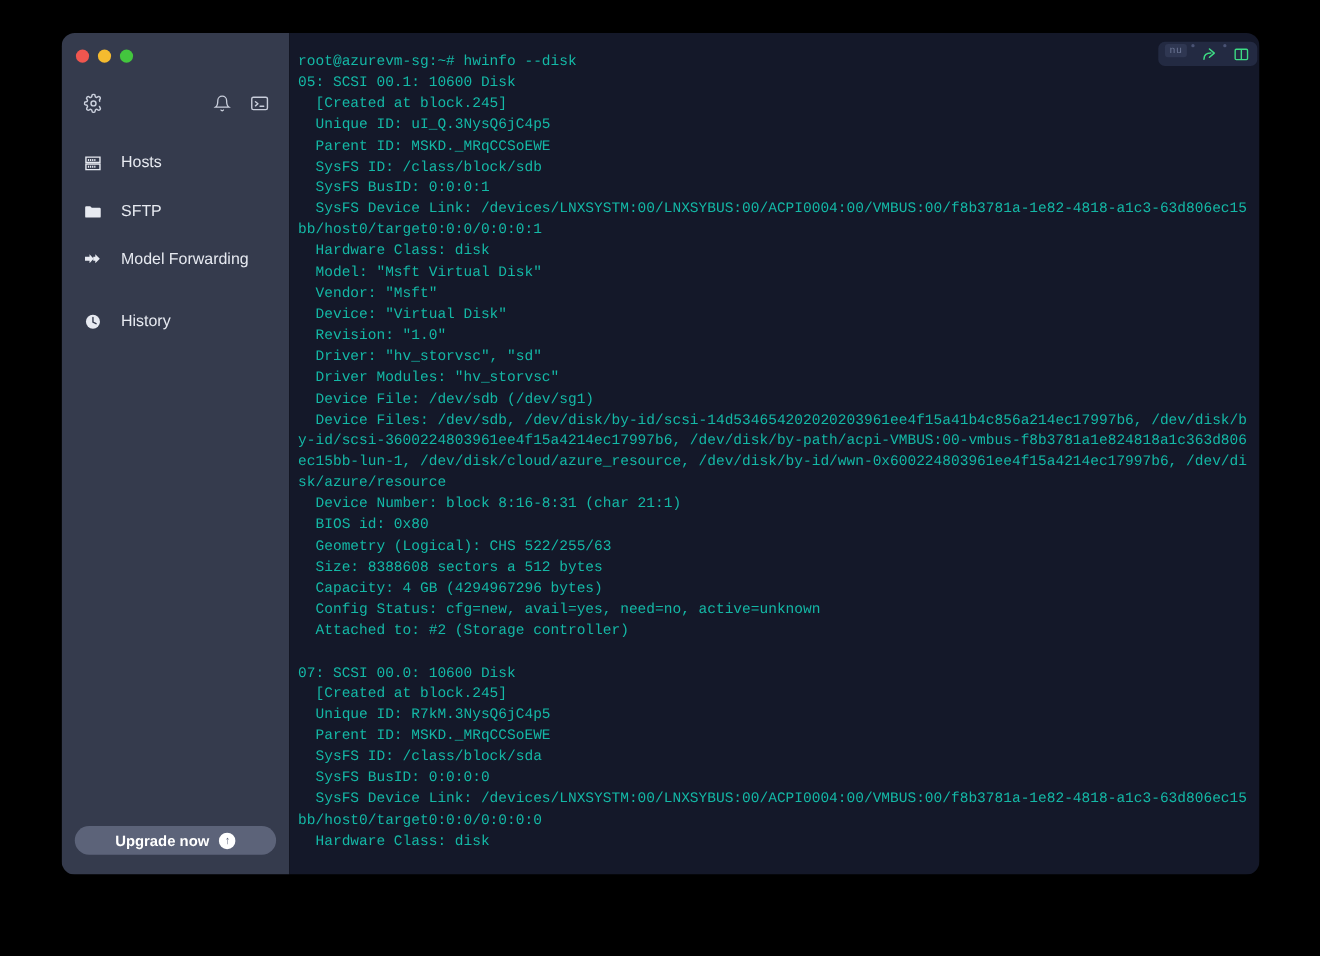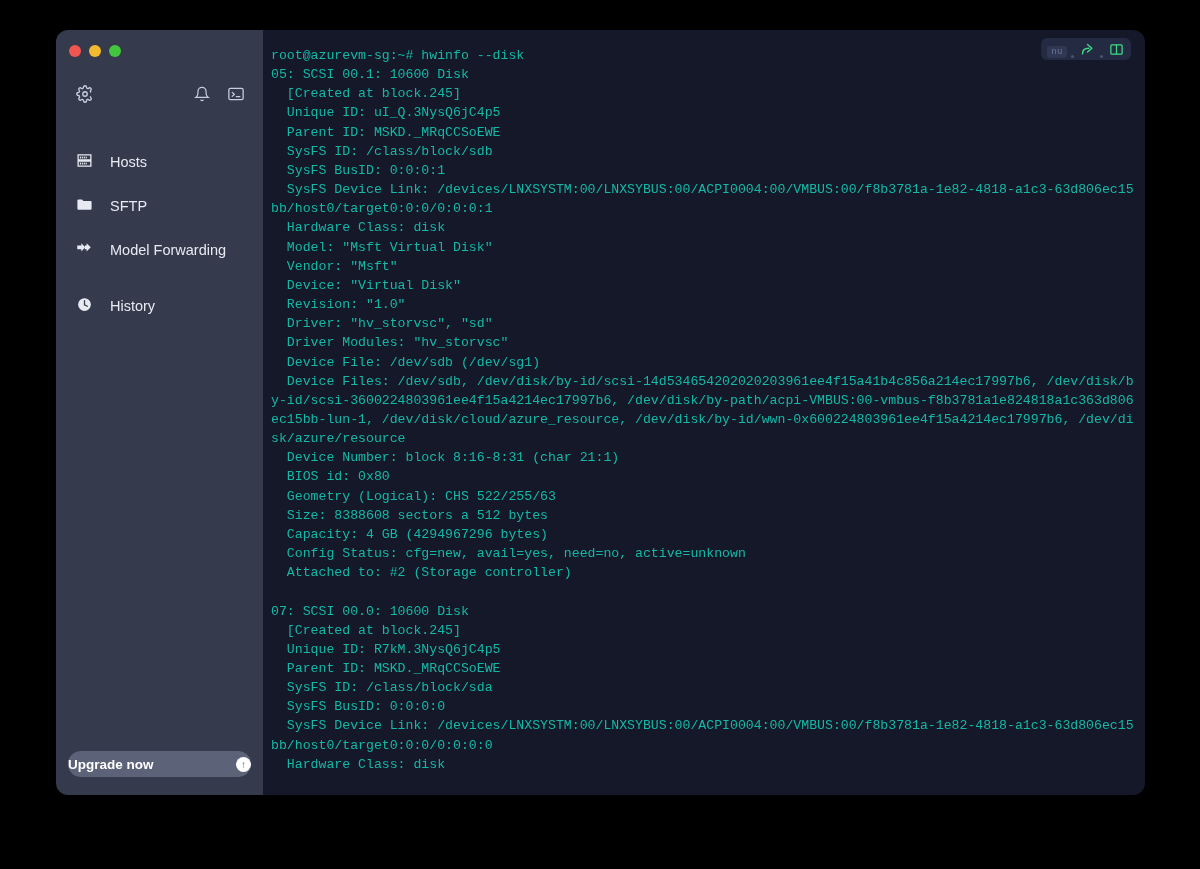--- a/index.html
+++ b/index.html
@@ -61,21 +61,21 @@
     display: flex;
     align-items: center;
     justify-content: center;
     width: 26px; height: 26px;
   }
   .tool-ico.bell { margin-right: 8px; }
 
   .nav { padding: 10px 8px 0 8px; }
   .nav-item {
     display: flex;
-    align-items: flex-end;
+    align-items: center;
     gap: 16px;
     height: 44px;
     padding: 0 10px;
     border-radius: 8px;
     color: #e7eaf1;
     font-size: 14.5px;
     cursor: pointer;
   }
   .nav-item .nav-ico {
     width: 20px; height: 20px;
@@ -101,21 +101,21 @@
     height: 26px;
     border-radius: 13px;
     background: #5c6379;
     border: none;
     color: #ffffff;
     font-family: "Liberation Sans", sans-serif;
     font-size: 13.5px;
     font-weight: bold;
     display: flex;
     align-items: center;
-    justify-content: space-between;
+    justify-content: center;
     gap: 9px;
     cursor: pointer;
   }
   .up-arrow {
     width: 15px; height: 15px;
     border-radius: 50%;
     background: #ffffff;
     color: #5c6379;
     font-size: 10px;
     line-height: 15px;
@@ -127,24 +127,24 @@
   
   .terminal {
     flex: 1;
     background: #141829;
     position: relative;
     overflow: hidden;
   }
 
   .term-toolbar {
     position: absolute;
-    top: 8px; right: 14px;
+    top: 8px; right: 2px;
     height: 22px;
     display: flex;
-    align-items: flex-end;
+    align-items: flex-start;
     gap: 4px;
     background: #232a42;
     border-radius: 6px;
     padding: 2px 6px;
     z-index: 5;
   }
   .chip {
     background: #2f3752;
     color: #6d7796;
     font-family: "Liberation Mono", monospace;

